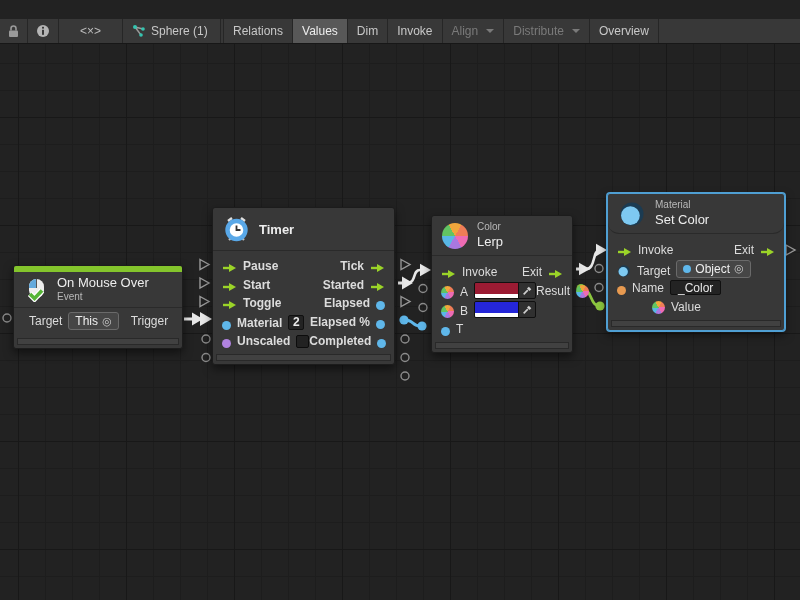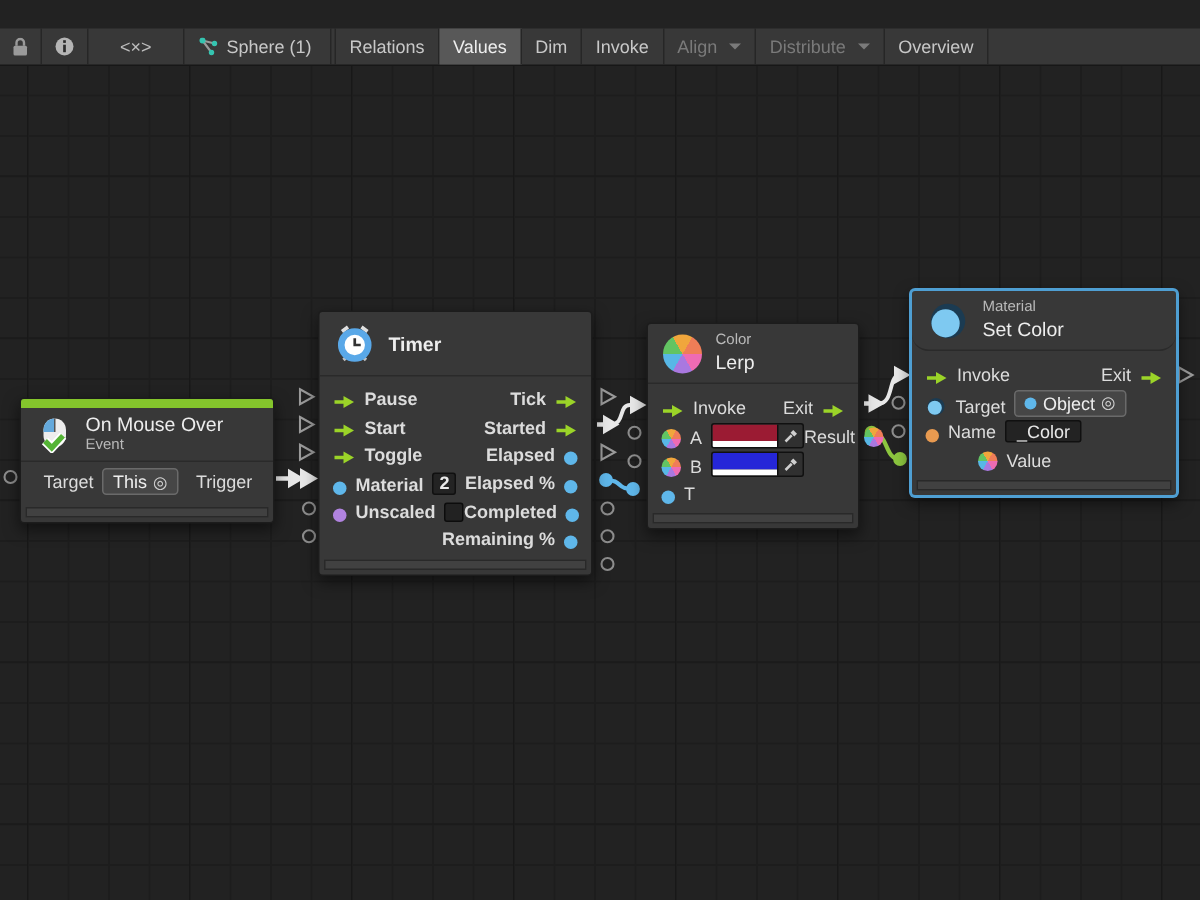--- a/index.html
+++ b/index.html
@@ -292,27 +292,20 @@
           <span class="cell">
               <span class="dot purple"></span>
               <span>Unscaled</span>
               <span class="checkbox"></span>
             </span>
           <span class="cell">
               <span>Completed</span>
               <span class="dot blue"></span>
             </span>
         </div>
-        <div class="trow">
-          <span class="cell"></span>
-          <span class="cell">
-              <span>Remaining %</span>
-              <span class="dot blue"></span>
-            </span>
-        </div>
       </div>
       <div class="nfoot"></div>
     </div>
 
     <div class="node" style="left:431px;top:171px;width:142px;">
       <div class="nhead" style="height:40px;">
         <span class="wheel lg"></span>
         <div class="tcol">
           <span class="nsub">Color</span>
           <span class="ntitle">Lerp</span>

